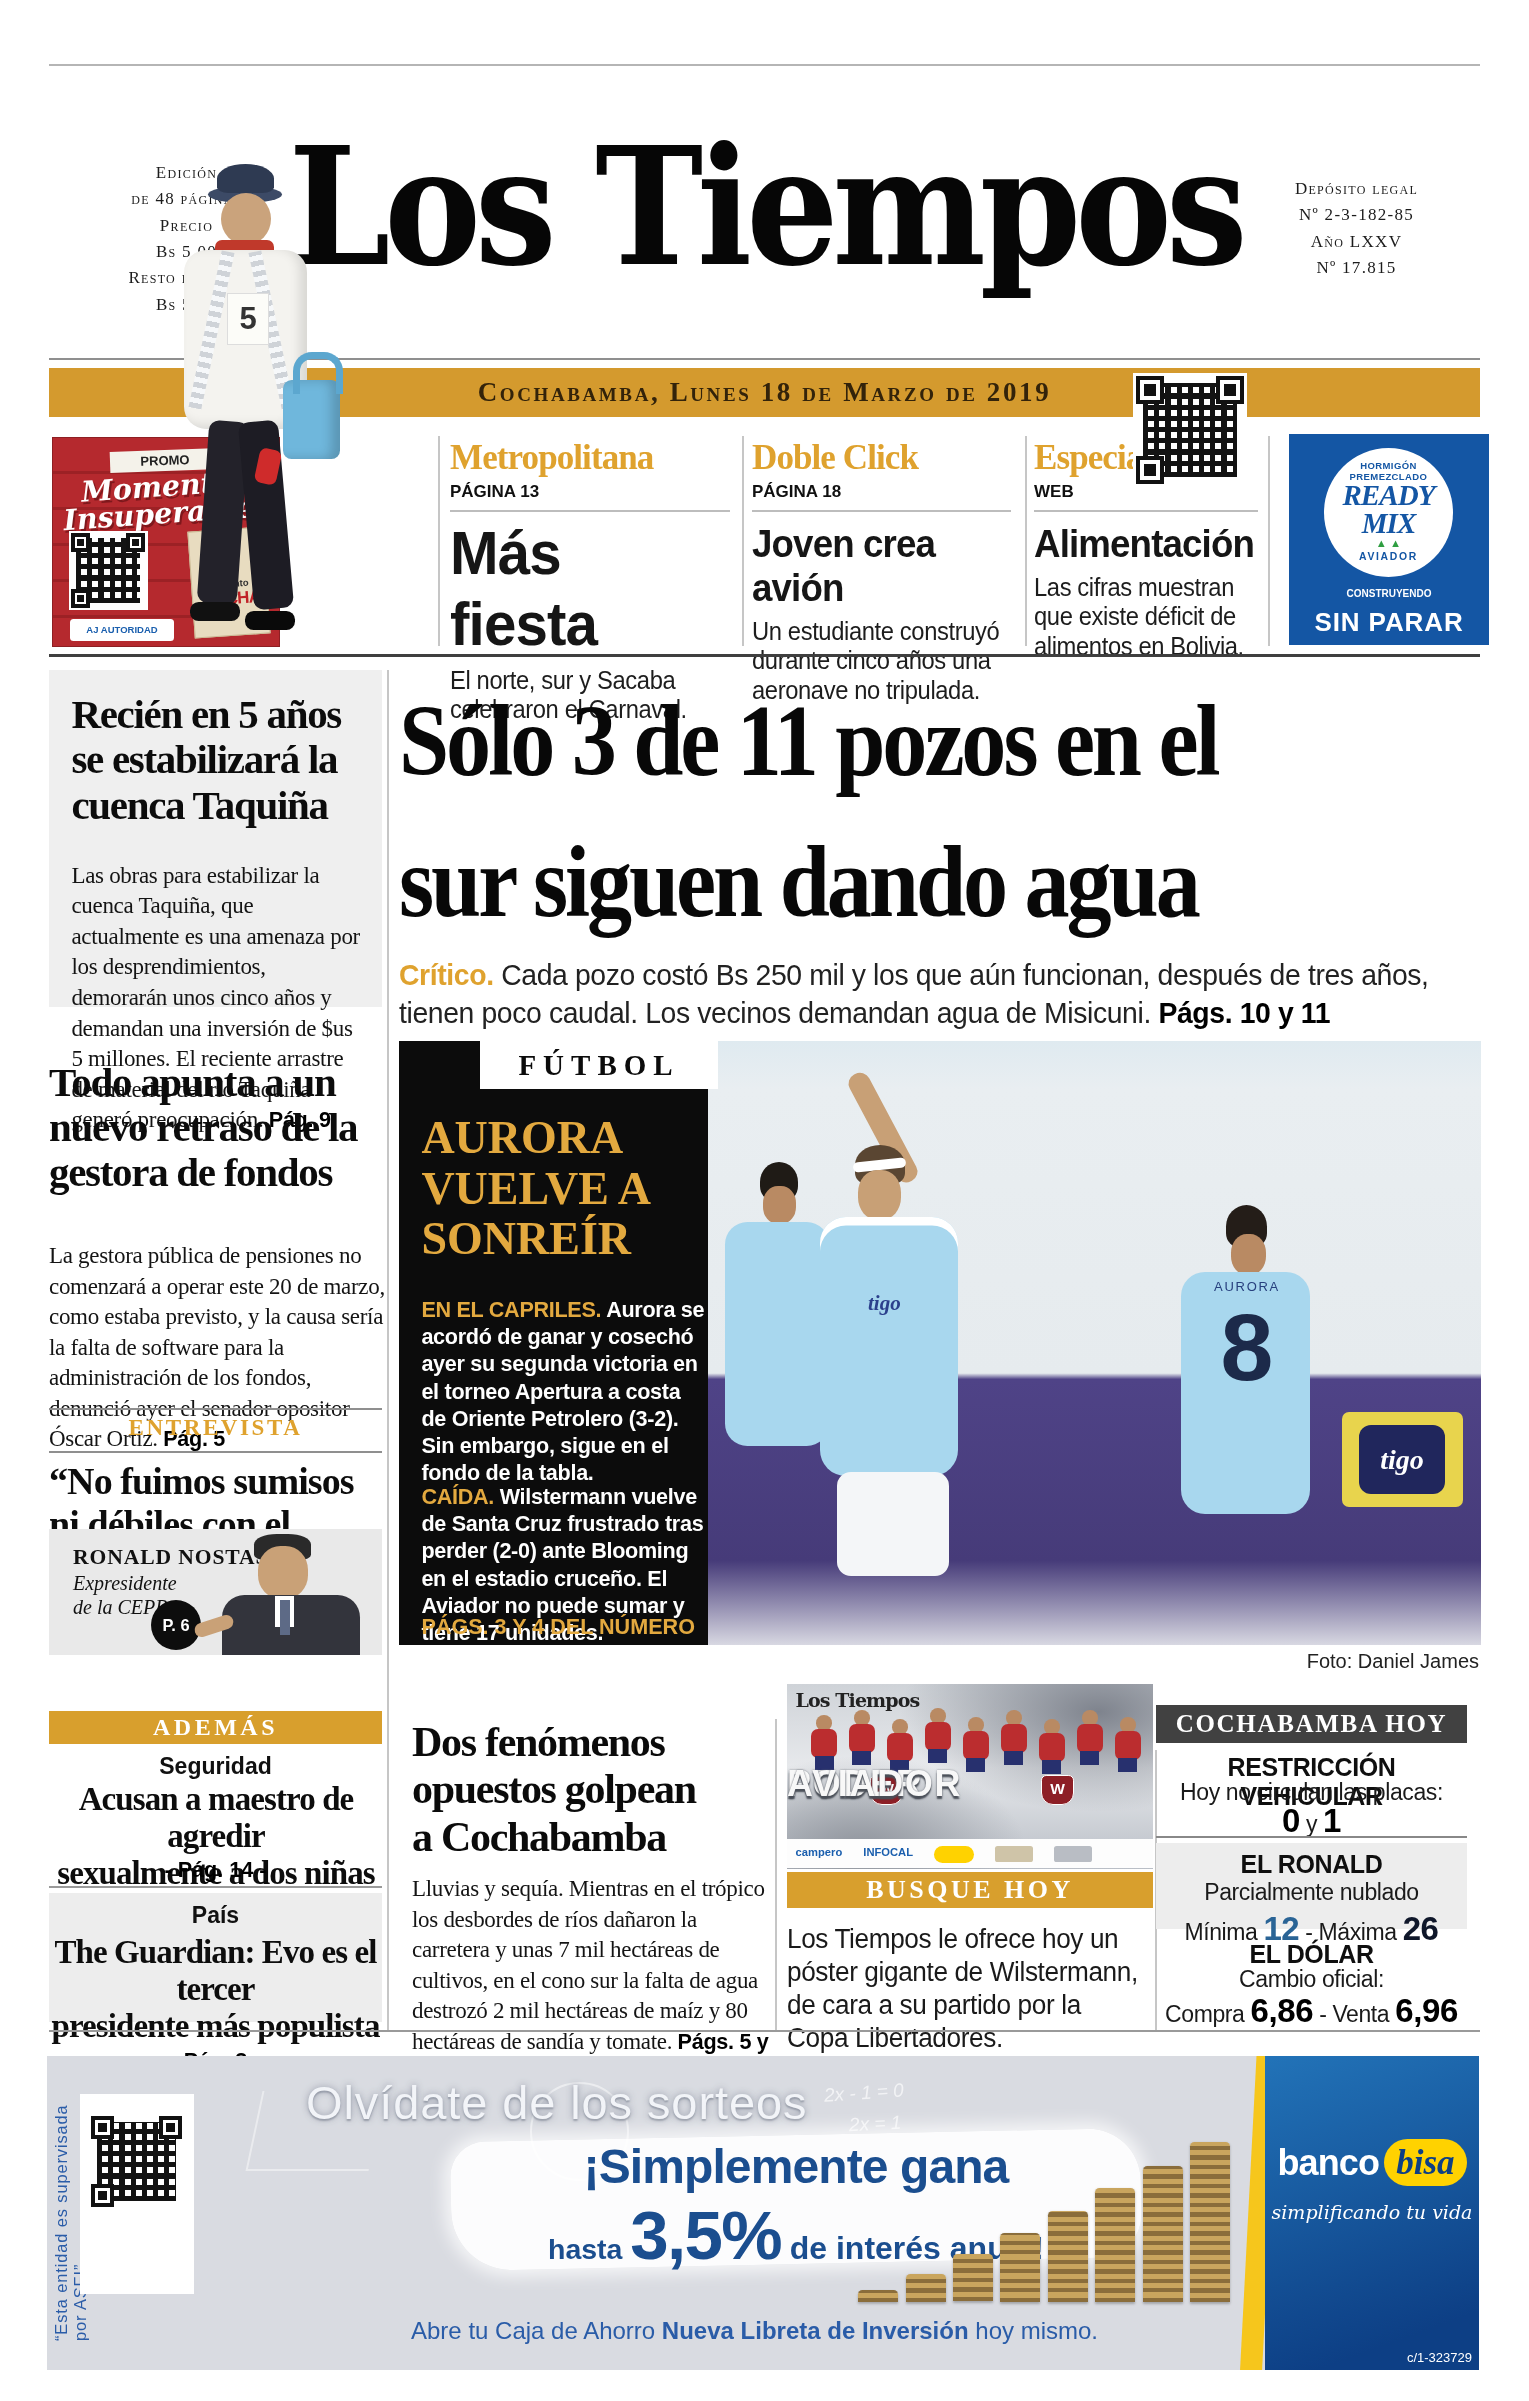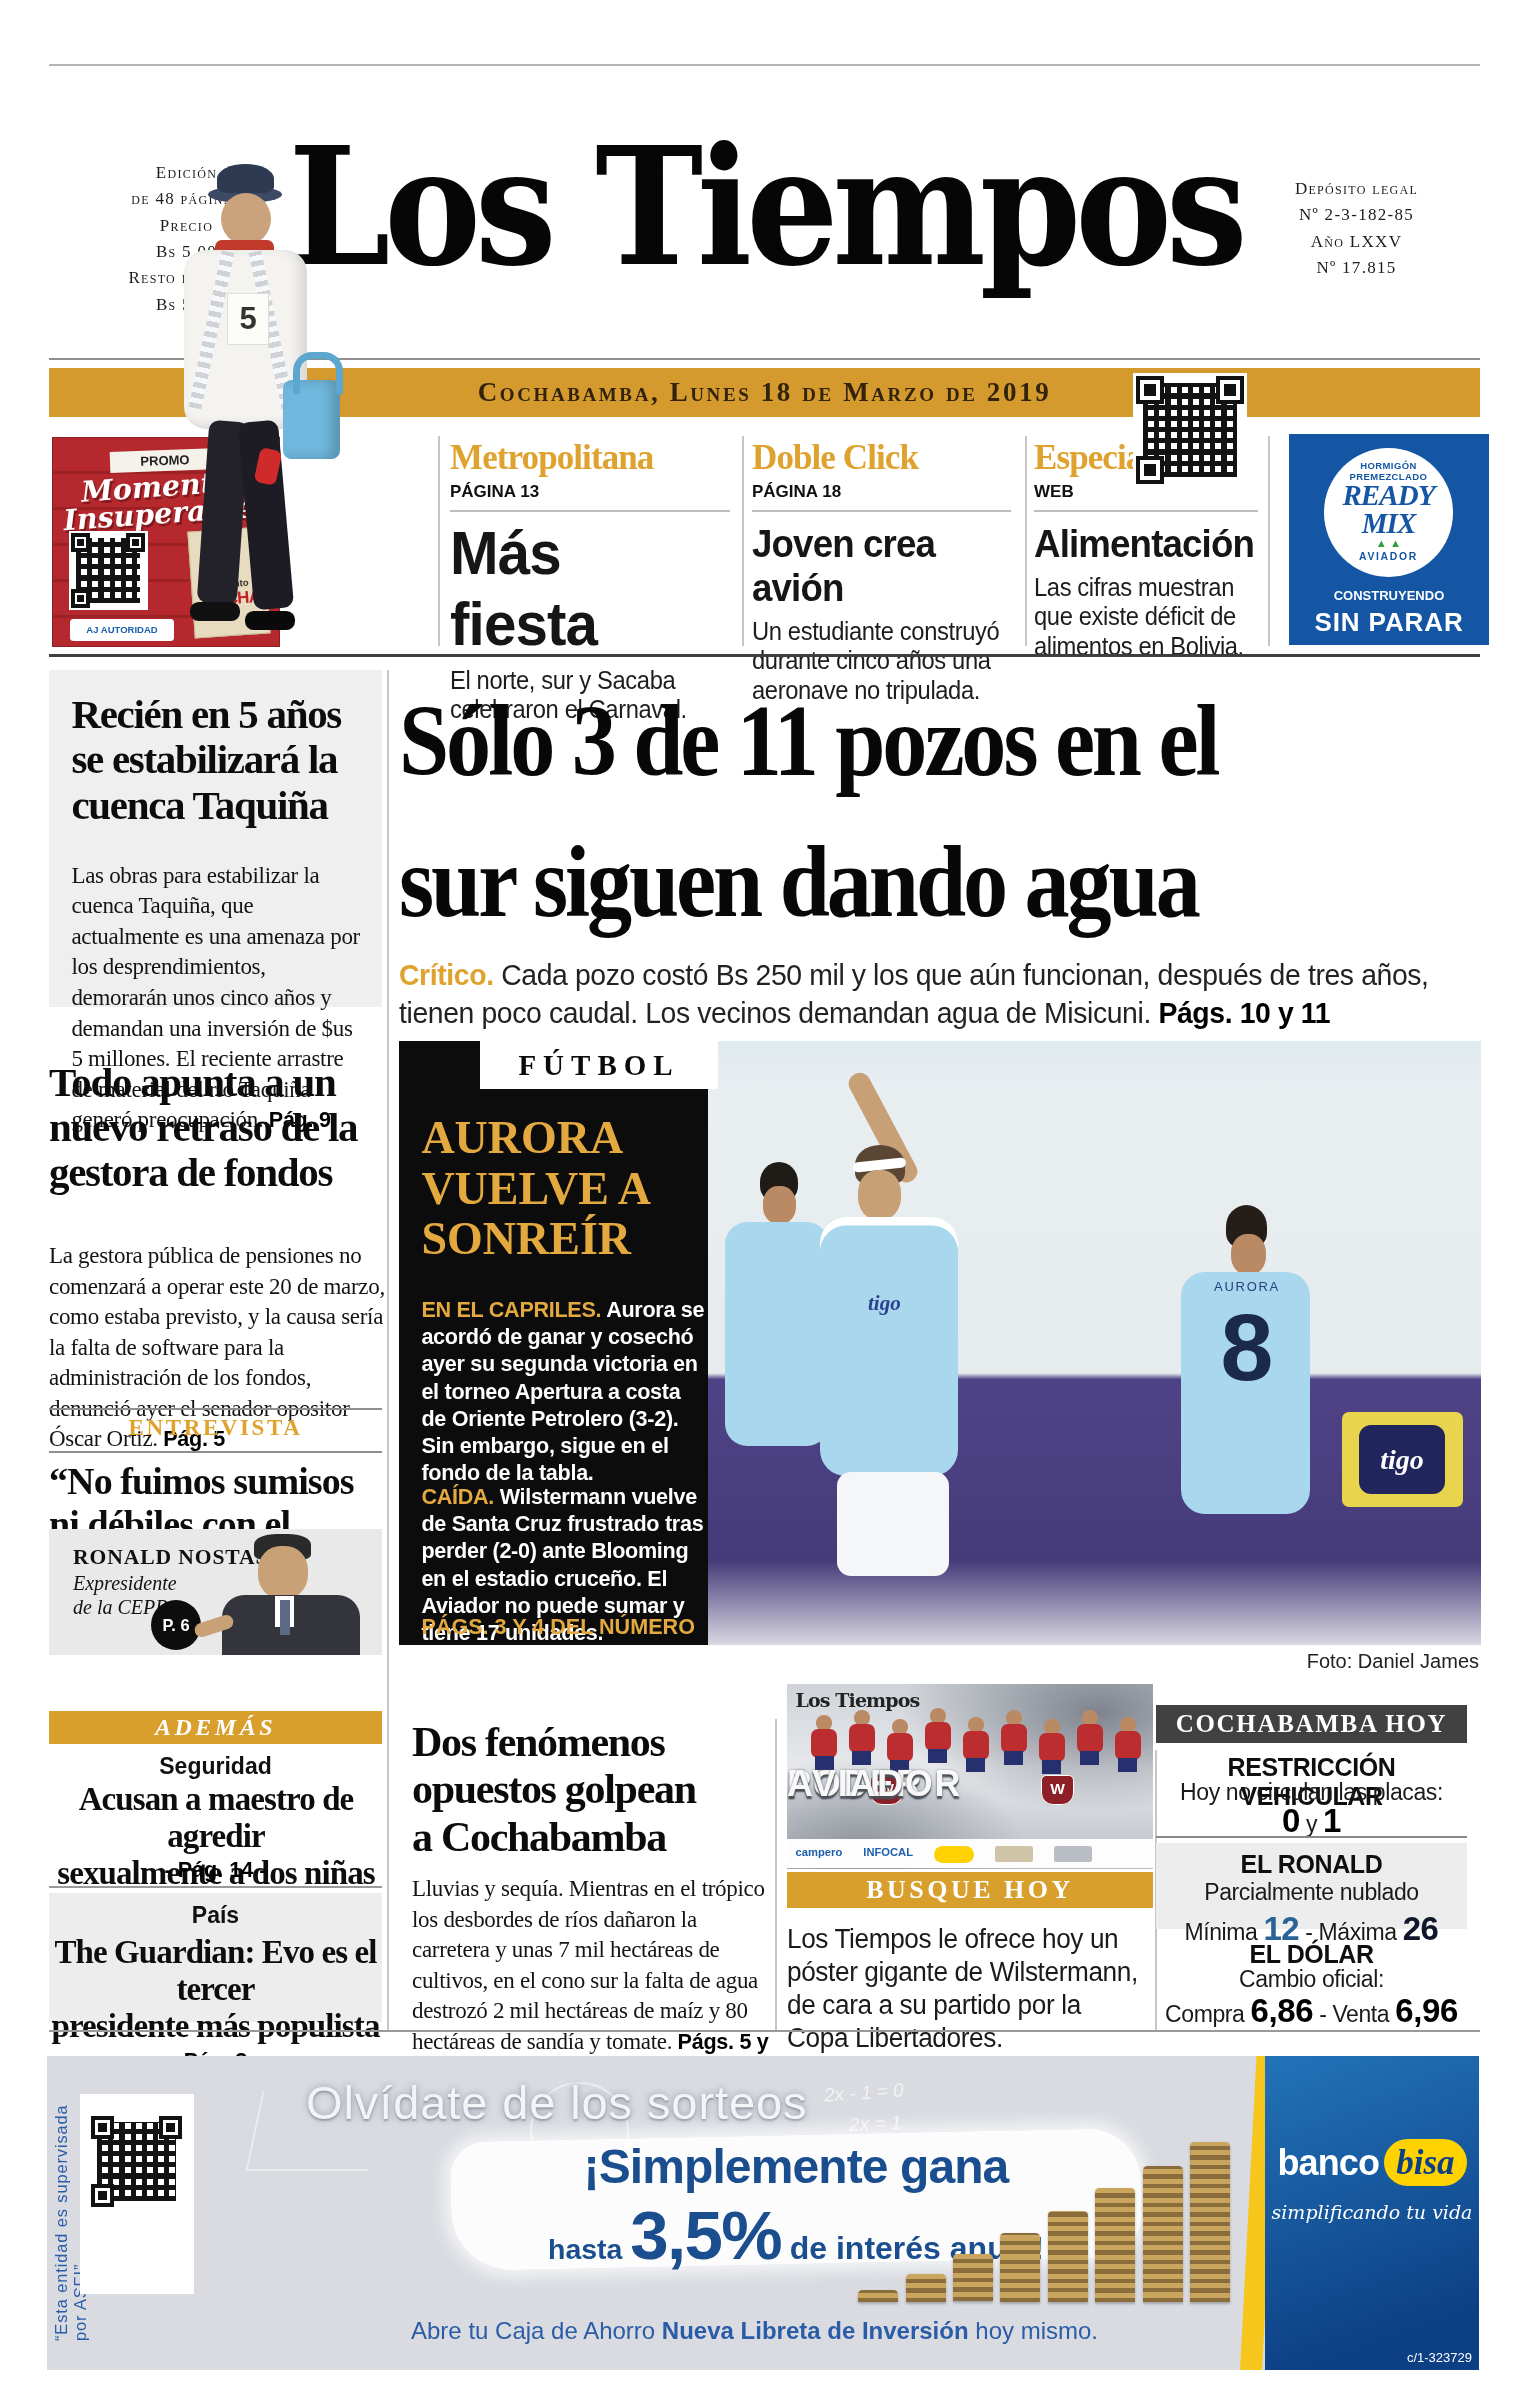--- a/index.html
+++ b/index.html
@@ -54,21 +54,21 @@
      font-size:9.5px;font-weight:bold;color:#1a5fae;line-height:22.4px;text-align:center;}
   
   #rm{left:1289px;top:434px;width:200px;height:211px;background:#1456A4;}
   #rm .circ{position:absolute;left:35px;top:14px;width:129px;height:129px;border-radius:50%;background:#ffffff;
      text-align:center;overflow:hidden;}
   #rm .arc{margin-top:12px;font-size:9.5px;font-weight:bold;color:#1456A4;letter-spacing:0.4px;}
   #rm .brand{font-family:"Liberation Serif",serif;font-style:italic;font-weight:bold;font-size:29px;
      color:#1456A4;line-height:.95;letter-spacing:-0.9px;}
   #rm .bol{font-size:10.4px;font-weight:bold;color:#1456A4;letter-spacing:1.7px;margin-top:1.7px;}
   #rm .arrow{color:#2f9e41;font-size:11.2px;}
-  #rm .tag1{position:absolute;left:0;top:154px;width:100%;text-align:center;color:#fff;font-weight:bold;font-size:13px;}
+  #rm .tag1{position:absolute;left:0;top:154px;width:100%;text-align:center;color:#fff;font-weight:bold;font-size:10px;}
   #rm .tag2{position:absolute;left:0;top:173px;width:100%;text-align:center;color:#fff;font-weight:bold;font-size:26px;letter-spacing:0.9px;}
   
   .graybox{background:#efefef;}
   .lh1{font-family:"Liberation Serif",serif;font-weight:bold;color:#0c0c0c;font-size:41px;
      line-height:1.1;letter-spacing:-1.3px;}
   .lbody{font-family:"Liberation Serif",serif;font-size:23px;line-height:1.33;color:#141414;letter-spacing:-0.3px;}
   .pgref{font-family:"Liberation Sans",sans-serif;font-weight:bold;font-size:21.6px;color:#000;}
   
   #mainhl{left:399px;top:671px;width:1225px;transform:scaleX(.885);transform-origin:top left;}
   #mainhl .l{font-family:"Liberation Serif",serif;font-weight:bold;font-size:102px;line-height:1.38;
@@ -354,21 +354,21 @@
     <div style="left:24px;top:67px;font-family:'Liberation Serif',serif;font-style:italic;font-size:20px;">de la CEPB</div>
     <div style="left:102px;top:71px;width:50px;height:50px;background:#0d0d0d;border-radius:50%;color:#fff;font-weight:bold;font-size:16.4px;text-align:center;line-height:50px;">P. 6</div>
     <div style="left:205px;top:5.2px;width:57px;height:26px;background:#2a2a2a;border-radius:40% 40% 20% 20%;"></div>
     <div style="left:209px;top:17px;width:50px;height:53px;background:#c9a177;border-radius:45%;"></div>
     <div style="left:173px;top:66px;width:138px;height:60px;background:#33343c;border-radius:22.4px 22.4px 0 0;"></div>
     <div style="left:226px;top:67px;width:19px;height:31px;background:#fff;"></div>
     <div style="left:231px;top:71px;width:10.4px;height:35px;background:#5d6a86;"></div>
     <div style="left:145px;top:90px;width:40px;height:14px;background:#c9a177;border-radius:7px;transform:rotate(-18deg);"></div>
   </div>
 
-  <div class="abs goldbar" style="left:49px;top:1711px;width:333px;height:33px;font-size:24px;line-height:33px;font-style:italic;">ADEMÁS</div>
+  <div class="abs goldbar" style="left:49px;top:1711px;width:333px;height:33px;font-size:24px;line-height:33px;">ADEMÁS</div>
   <div class="abs kicker" style="left:49px;top:1753px;width:333px;">Seguridad</div>
   <div class="abs adm-hl" style="left:41px;top:1781px;width:350px;">
     <div>Acusan a maestro de agredir</div>
     <div>sexualmente a dos niñas</div>
   </div>
   <div class="abs adm-pg" style="left:49px;top:1857px;width:333px;">- Pág. 14 -</div>
   <div class="rule-h" style="left:49px;top:1886px;width:333px;background:#9a9a9a;"></div>
   <div class="abs graybox" style="left:49px;top:1893px;width:333px;height:129px;background:#ededed;">
     <div class="kicker" style="margin-top:8.6px;">País</div>
     <div class="adm-hl" style="margin-top:5.2px;">

